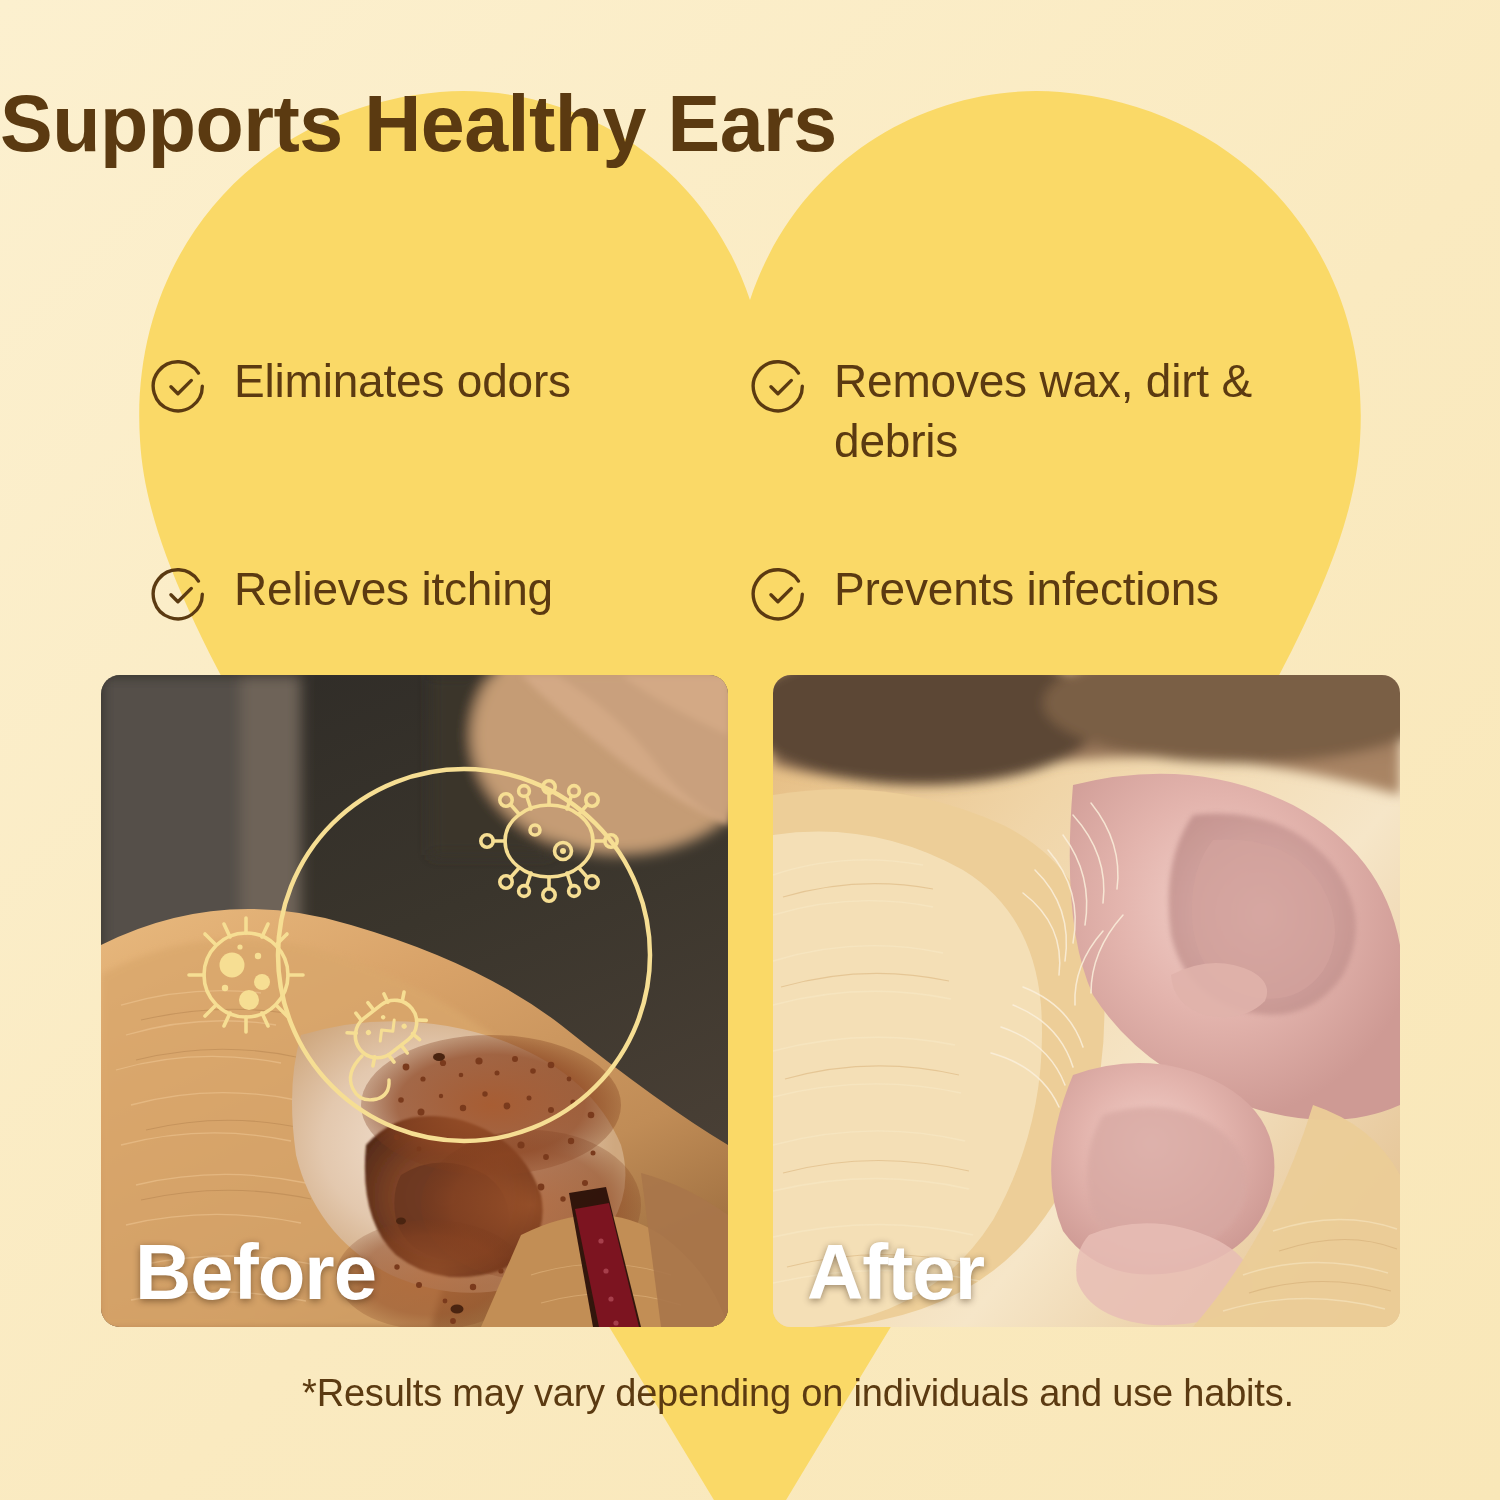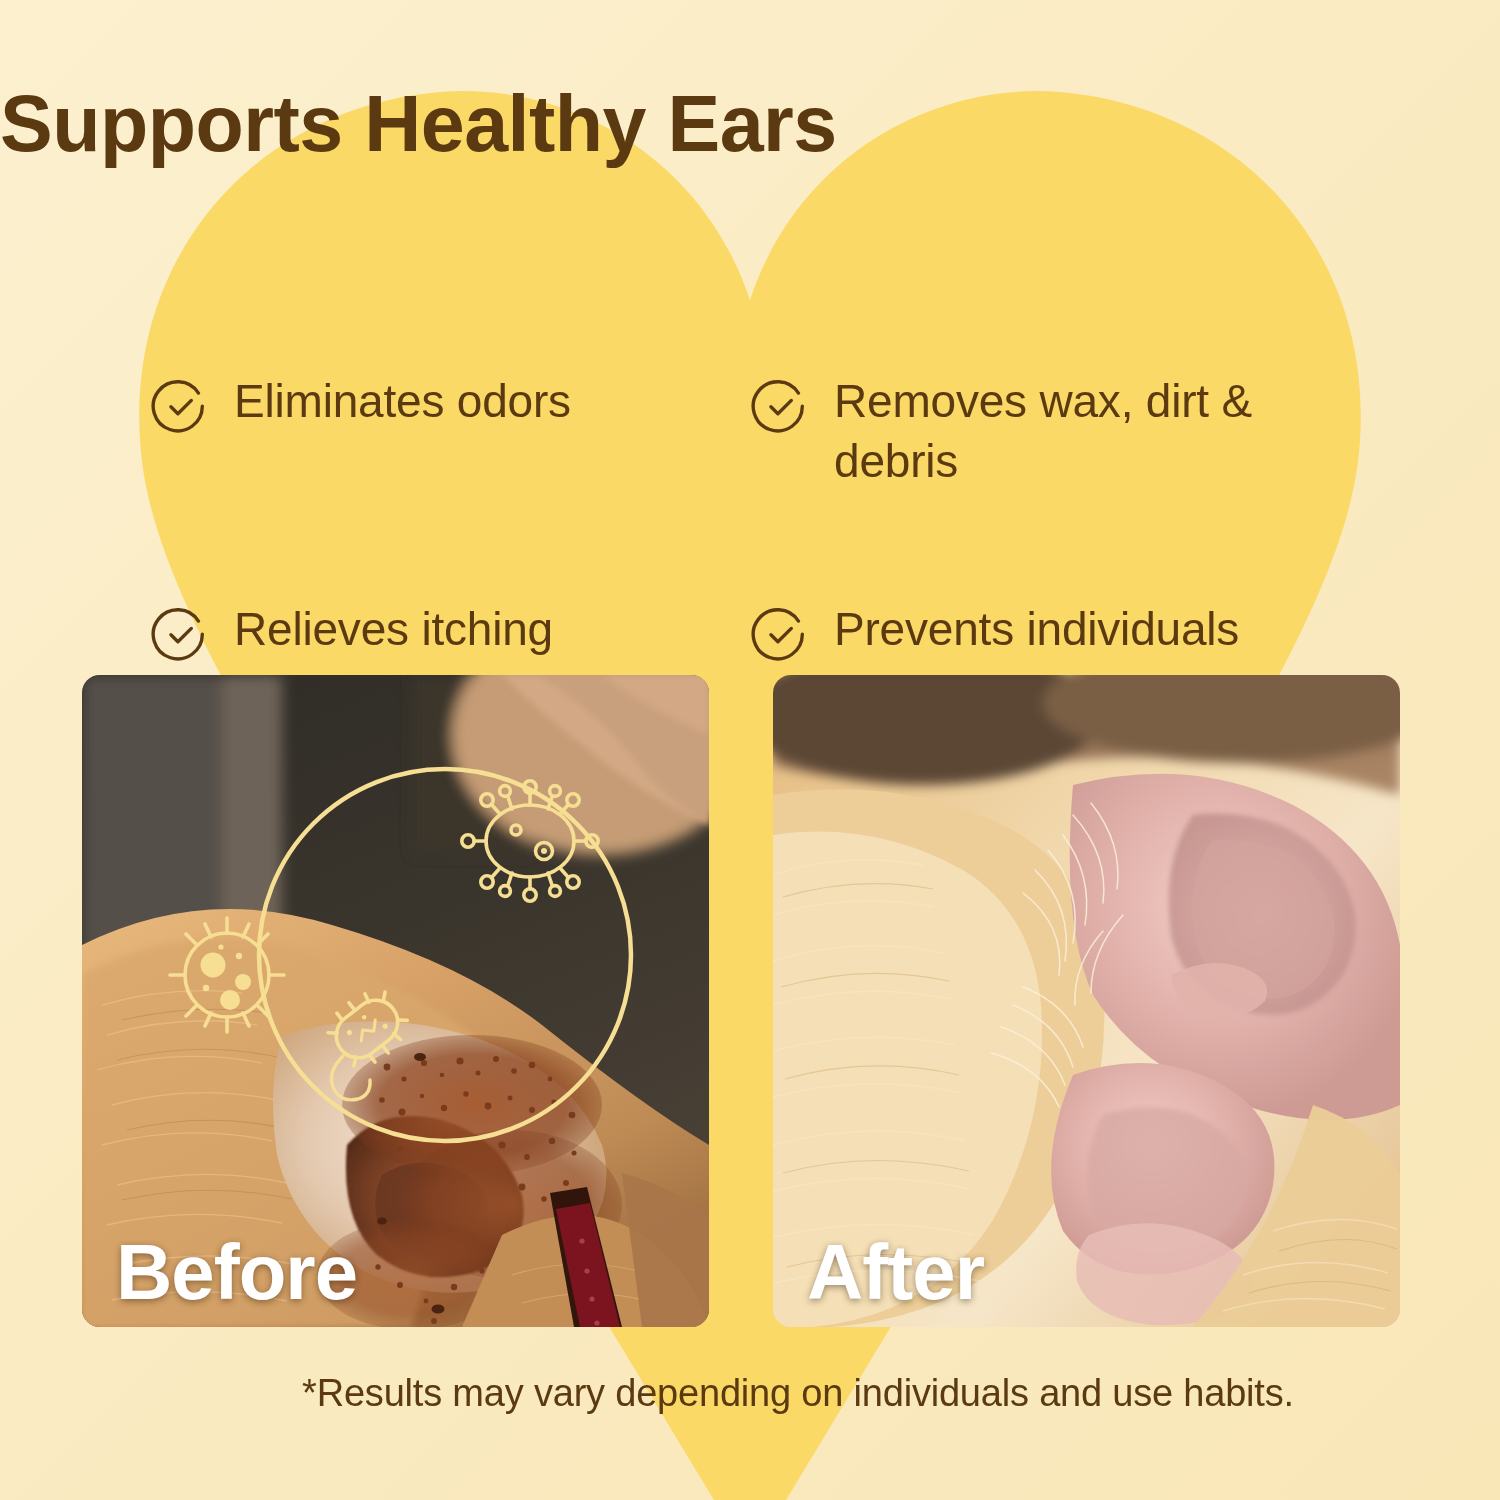--- a/index.html
+++ b/index.html
@@ -41,21 +41,20 @@
     display:grid;
     grid-template-columns:600px 620px;
     grid-template-rows:auto auto;
     row-gap:88px;
     column-gap:0px;
   }
   .benefit{
     display:flex;
     align-items:flex-start;
     gap:22px;
-    margin-top:20px;
   }
   .benefit .chk{
     flex:0 0 auto;
     width:62px;height:62px;
     margin-top:4px;
   }
   .benefit .chk svg{display:block;width:62px;height:62px;}
   .benefit .btext{
     font-size:46px;
     line-height:1.30;
@@ -67,21 +66,21 @@
 
   
   .panel{
     position:absolute;
     top:675px;
     width:627px;height:652px;
     border-radius:18px;
     overflow:hidden;
     z-index:6;
   }
-  #panel-before{left:82px;}
+  #panel-before{left:101px;border-radius:19px;}
   #panel-after{left:773px;}
 
   .panel .photo{position:absolute;inset:0;width:100%;height:100%;}
   .panel .caption{
     position:absolute;
     left:34px;bottom:16px;
     font-size:78px;
     font-weight:bold;
     color:#ffffff;
     letter-spacing:-1px;
@@ -165,21 +164,21 @@
       <span class="btext">Relieves itching</span>
     </div>
 
     <div class="benefit">
       <span class="chk">
         <svg viewBox="0 0 48 48" fill="none">
           <path d="M37.5 13.2 A19 19 0 1 0 40.5 23.4" stroke="#5B3A11" stroke-width="2.6" stroke-linecap="round"></path>
           <path d="M16.2 23.8 L21.6 29.2 L32.0 18.9" stroke="#5B3A11" stroke-width="2.6" stroke-linecap="round" stroke-linejoin="round"></path>
         </svg>
       </span>
-      <span class="btext">Prevents individuals</span>
+      <span class="btext">Prevents infections</span>
     </div>
 
   </div>
 
   <div class="panel" id="panel-before">
 
     <svg class="photo" viewBox="0 0 627 652" preserveAspectRatio="xMidYMid slice" aria-hidden="true">
       <defs>
         <linearGradient id="bfTop" x1="0" y1="0" x2="0.4" y2="1">
           <stop offset="0" stop-color="#2E2B27"></stop>

